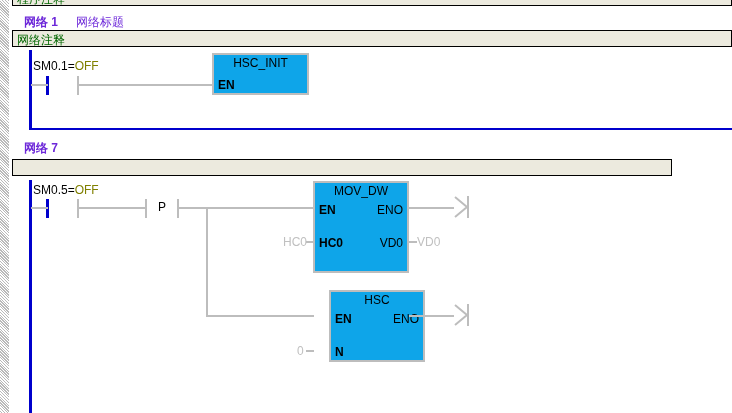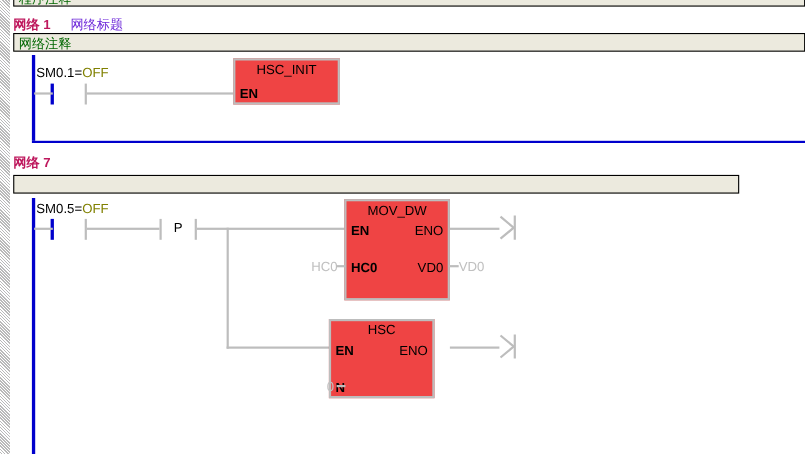--- a/index.html
+++ b/index.html
@@ -37,41 +37,41 @@
     padding:2px 4px;
     font-size:12px;
     line-height:15px;
     white-space:nowrap;
     overflow:hidden;
   }
   
   .netlabel{
     position:absolute;white-space:nowrap;
   }
-  .netlabel .nname{font-weight:bold;color:#be185d;}
+  .netlabel .nname{font-weight:bold;color:#6d28d9;margin-left:12px;}
   .netlabel .ntitle{color:#6d28d9;margin-left:18px;}
   
   .operand{
     position:absolute;white-space:nowrap;font-size:12px;color:#000;
   }
   .operand .val{color:#808000;}
   
   .wire-h{position:absolute;height:2px;background:#bdbdbd;}
   .wire-v{position:absolute;width:2px;background:#bdbdbd;}
   .rail-tick{position:absolute;width:3px;background:#0000cc;}
   
   .cbar{position:absolute;width:2px;background:#bdbdbd;}
   
   .plabel{position:absolute;font-size:12px;color:#000;line-height:12px;}
   
   .fbox{
     position:absolute;
     border:2px solid #bdbdbd;
     box-sizing:border-box;
-    background:#ef4444;
+    background:#0ea5e9;
   }
   .fbox .ftitle{
     position:absolute;left:0;right:0;top:2px;
     text-align:center;font-size:12px;color:#000;line-height:13px;
   }
   .fbox .pin{
     position:absolute;font-size:12px;color:#000;line-height:12px;
   }
   .pin-l{left:4px;font-weight:bold;}
   .pin-r{right:4px;text-align:center;}
@@ -160,21 +160,21 @@
 <div class="stub" style="left:306px;top:241px;width:8px;"></div>
 <div class="extop" style="left:417px;top:236px;">VD0</div>
 <div class="stub" style="left:408px;top:241px;width:9px;"></div>
 
 <div class="wire-h" style="left:409px;top:207px;width:45px;"></div>
 <svg class="arrow" width="18" height="26" style="left:453px;top:195px;">
   <polyline points="2,2 14,12 2,22" fill="none" stroke="#bdbdbd" stroke-width="2"></polyline>
   <line x1="15" y1="1" x2="15" y2="23" stroke="#bdbdbd" stroke-width="2"></line>
 </svg>
 
-<div class="fbox" style="left:299px;top:290px;width:96px;height:72px;">
+<div class="fbox" style="left:329px;top:290px;width:96px;height:72px;">
   <div class="ftitle">HSC</div>
   <div class="pin pin-l" style="top:21px;">EN</div>
   <div class="pin pin-r" style="top:21px;">ENO</div>
   <div class="pin pin-l" style="top:54px;">N</div>
 </div>
 
 <div class="extop" style="left:297px;top:345px;">0</div>
 <div class="stub" style="left:306px;top:350px;width:8px;"></div>
 
 <div class="wire-h" style="left:409px;top:315px;width:45px;"></div>

